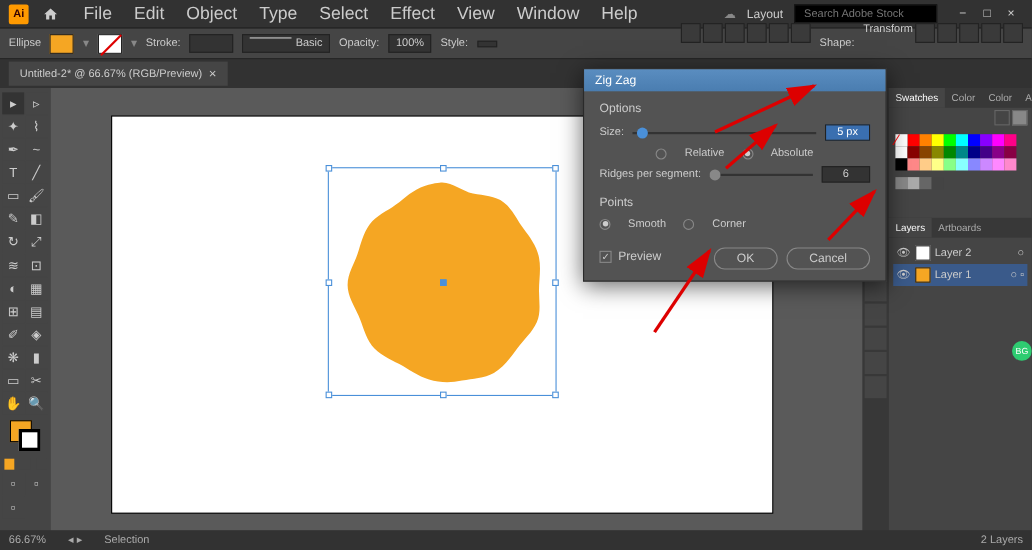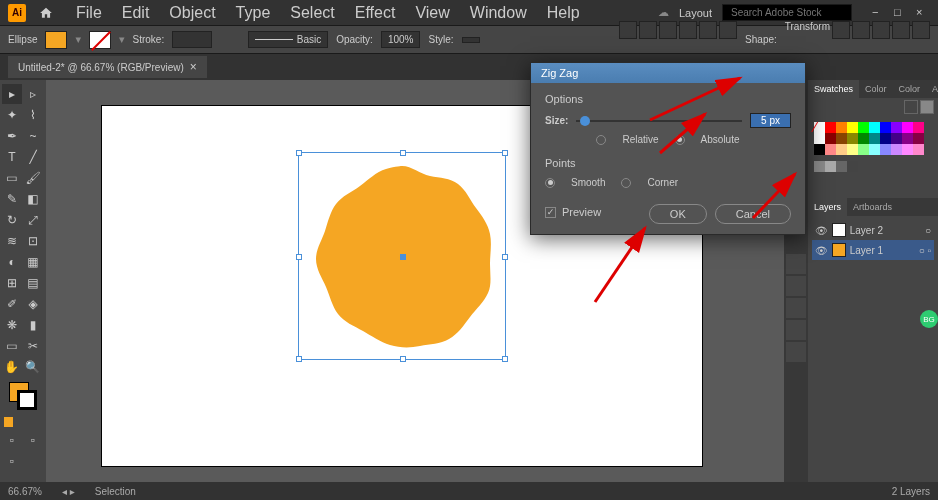--- a/index.html
+++ b/index.html
@@ -64,21 +64,21 @@
 
 .statusbar { position: absolute; bottom: 0; left: 0; right: 0; height: 18px; background: #323232; display: flex; align-items: center; padding: 0 8px; font-size: 10px; color: #aaa; gap: 20px; }
 
 
 .dialog { position: absolute; top: 62px; left: 530px; width: 276px; background: #535353; border: 1px solid #2a2a2a; box-shadow: 0 4px 20px rgba(0,0,0,0.6); z-index: 100; }
 .dialog-title { background: linear-gradient(#5a8dc0, #4a7db0); padding: 4px 10px; font-size: 11px; color: #fff; display: flex; justify-content: space-between; }
 .dialog-body { padding: 10px 14px; color: #ccc; }
 .dlg-section { margin-bottom: 12px; }
 .dlg-heading { font-size: 11px; color: #ccc; margin-bottom: 8px; }
 .dlg-row { display: flex; align-items: center; gap: 8px; margin-bottom: 6px; font-size: 10px; justify-content: flex-end; }
-.dlg-label { text-align: left; font-weight: bold; }
+.dlg-label { text-align: left; }
 .slider { flex: 1; display: flex; align-items: center; }
 .slider-track { flex: 1; height: 2px; background: #333; position: relative; }
 .slider-thumb { position: absolute; width: 10px; height: 10px; background: #4a90d9; border-radius: 50%; top: -4px; }
 .dlg-input { width: 41px; background: #3a6fb0; border: 1px solid #222; color: #fff; padding: 1px 4px; font-size: 10px; text-align: center; }
 .dlg-input2 { width: 44px; background: #333; border: 1px solid #222; color: #ccc; padding: 1px 4px; font-size: 10px; text-align: center; }
 .radio { display: inline-flex; align-items: center; gap: 16px; }
 .radio-dot { width: 10px; height: 10px; border: 1px solid #888; border-radius: 50%; display: inline-flex; align-items: center; justify-content: center; }
 .radio-dot.checked::after { content: ''; width: 5px; height: 5px; background: #ccc; border-radius: 50%; }
 .checkbox { width: 11px; height: 11px; border: 1px solid #888; display: inline-flex; align-items: center; justify-content: center; font-size: 9px; }
 .dlg-buttons { display: flex; justify-content: flex-end; gap: 8px; margin-top: 12px; }
@@ -120,21 +120,21 @@
 </div>
 
 <div class="controlbar">
   <span class="ctrl-label">Ellipse</span>
   <div class="fill-swatch"></div>
   <span style="color:#888">▾</span>
   <div class="stroke-swatch"></div>
   <span style="color:#888">▾</span>
   <span class="ctrl-label">Stroke:</span>
   <input class="ctrl-dropdown" style="width: 40px;">
-  <div class="ctrl-dropdown" style="width:80px; display:flex; align-items:center; gap:4px;margin-left:28px;">
+  <div class="ctrl-dropdown" style="width:80px; display:flex; align-items:flex-start; gap:4px;">
     <span style="flex:1; border-top:1px solid #ccc;"></span>
     <span>Basic</span>
   </div>
   <span class="ctrl-label">Opacity:</span>
   <span class="ctrl-dropdown">100%</span>
   <span class="ctrl-label">Style:</span>
   <div class="ctrl-dropdown" style="width:18px"></div>
   <div class="align-icons">
     <div class="align-btn"></div>
     <div class="align-btn"></div>
@@ -373,20 +373,29 @@
       </div>
       <div class="dlg-row" style="justify-content:center; gap:16px;">
         <label class="radio">
           <span class="radio-dot"></span>
           <span>Relative</span>
         </label>
         <label class="radio">
           <span class="radio-dot checked"></span>
           <span>Absolute</span>
         </label>
+      </div>
+      <div class="dlg-row">
+        <span class="dlg-label">Ridges per segment:</span>
+        <div class="slider">
+          <div class="slider-track">
+              <div class="slider-thumb" style="left:0%; background:#888"></div>
+            </div>
+        </div>
+        <input class="dlg-input2" value="6" style="">
       </div>
     </div>
     <div class="dlg-section">
       <div class="dlg-heading">Points</div>
       <div class="dlg-row" style="justify-content:flex-start; gap:16px;">
         <label class="radio">
           <span class="radio-dot checked"></span>
           <span>Smooth</span>
         </label>
         <label class="radio">

